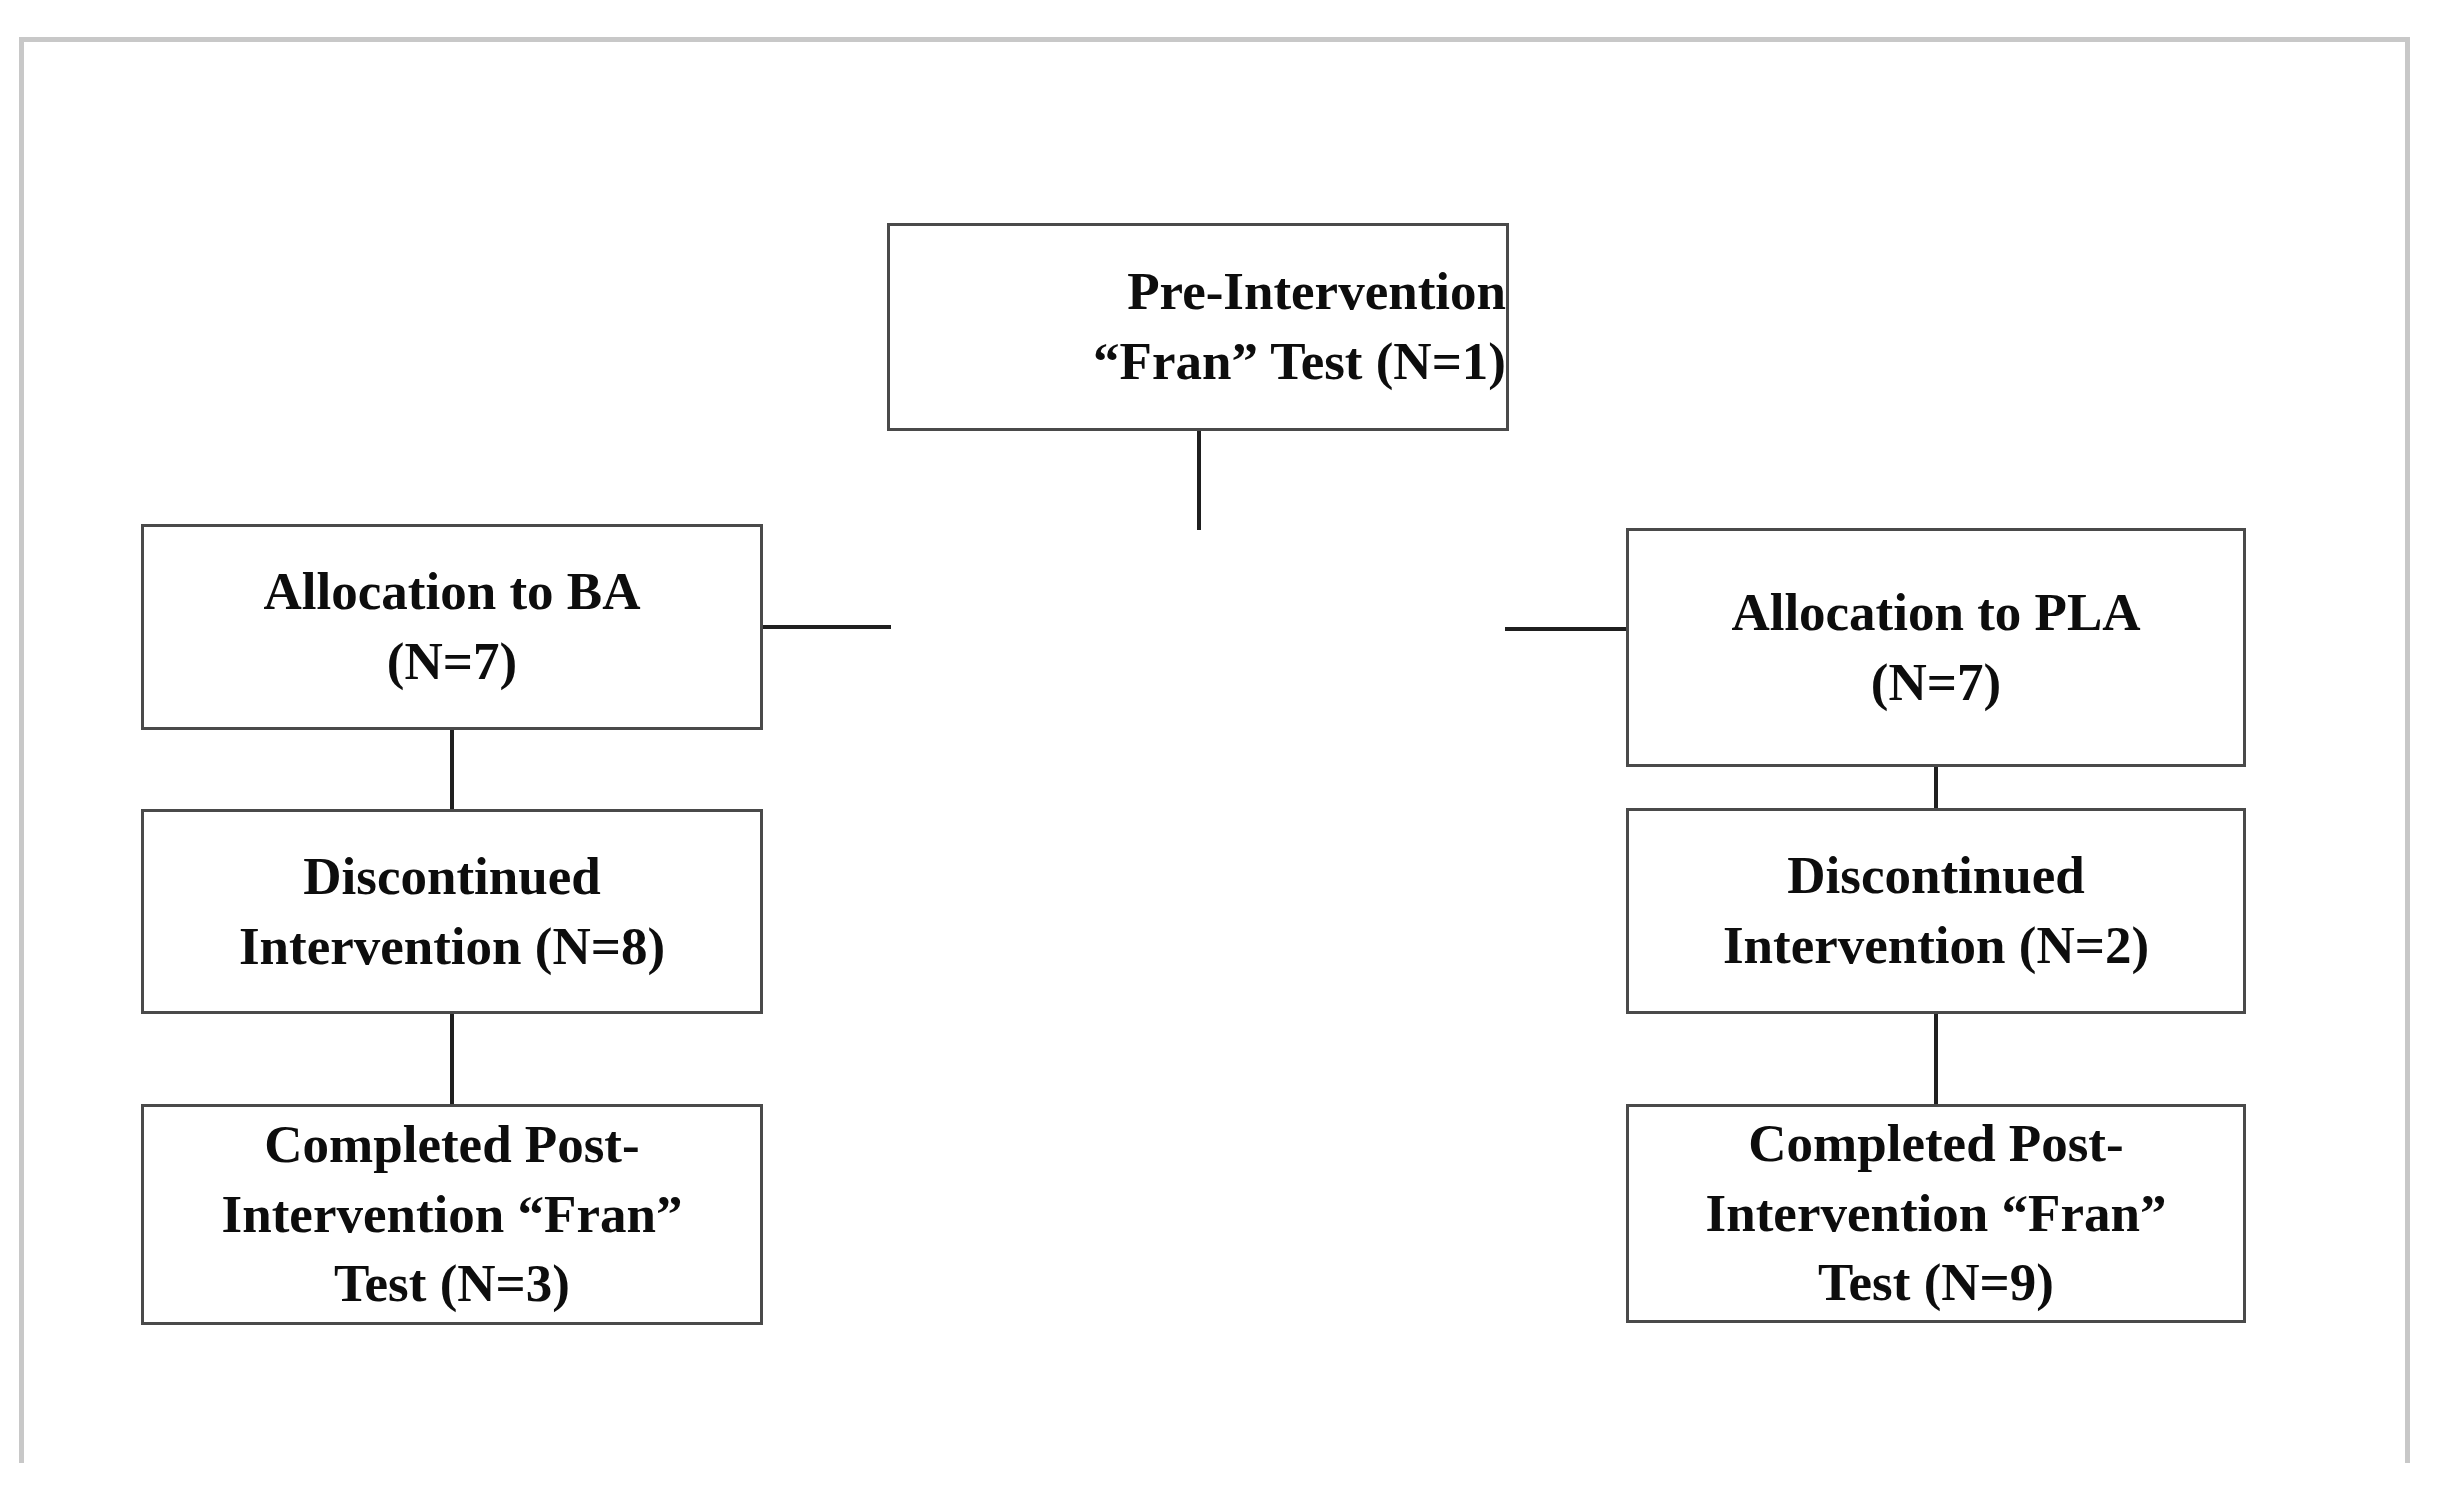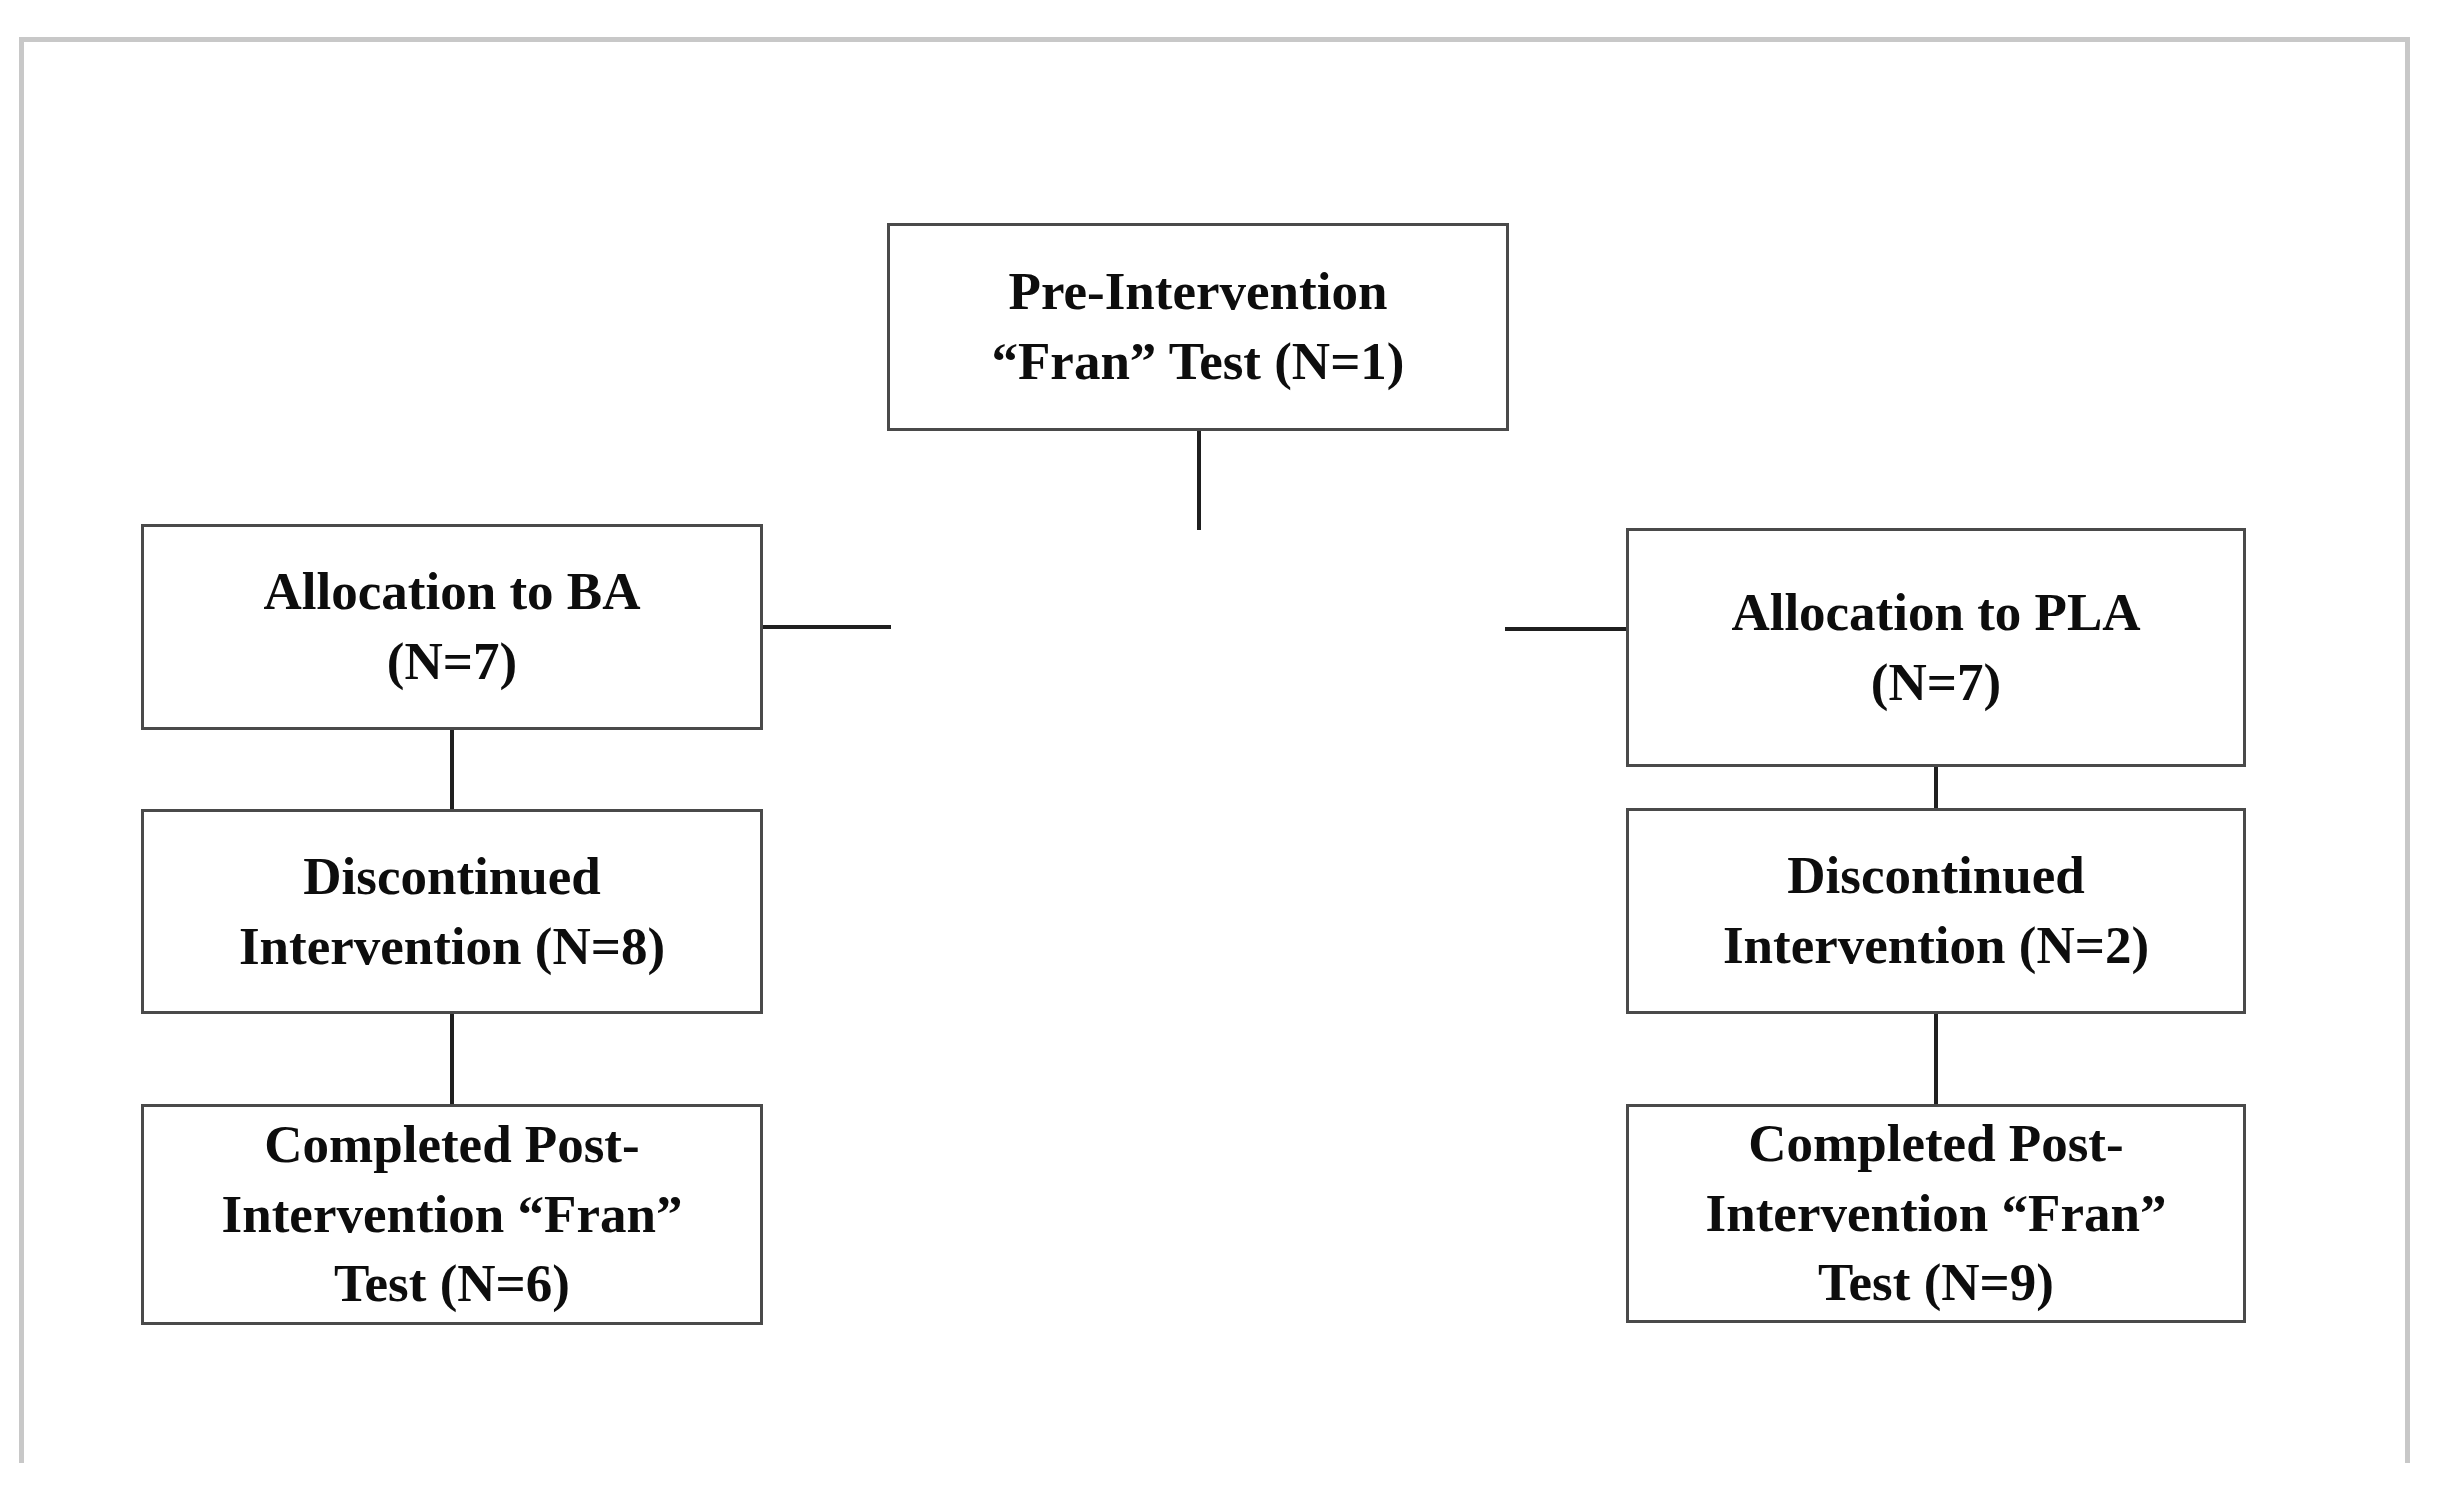--- a/index.html
+++ b/index.html
@@ -41,21 +41,21 @@
     font-size: 53px;
     font-weight: 700;
     line-height: 1.32;
   }
   .node .line { white-space: nowrap; }
   .connector {
     position: absolute;
     background: #1f1f1f;
   }
   
-  #node-pre            { left: 887px; top: 223px;  width: 622px; height: 208px; }
+  #node-pre            { left: 887px; top: 223px;  width: 622px; height: 208px; align-items: flex-end; }
   #node-allocation     { left: 887px; top: 528px;  width: 620px; height: 205px; }
   #node-alloc-ba       { left: 141px;  top: 524px;  width: 622px; height: 206px; }
   #node-alloc-pla      { left: 1626px; top: 528px;  width: 620px; height: 239px; }
   #node-disc-ba        { left: 141px;  top: 809px;  width: 622px; height: 205px; }
   #node-disc-pla       { left: 1626px; top: 808px;  width: 620px; height: 206px; }
   #node-comp-ba        { left: 141px;  top: 1104px; width: 622px; height: 221px; }
   #node-comp-pla       { left: 1626px; top: 1104px; width: 620px; height: 219px; }
   
   #edge-pre-alloc      { left: 1197px; top: 429px;  width: 3.5px;   height: 101px; }
   #edge-alloc-ba       { left: 761px;  top: 625px;  width: 130px; height: 3.5px; }
@@ -102,21 +102,21 @@
   </div>
 
   <div class="node" id="node-disc-pla">
     <div class="line">Discontinued</div>
     <div class="line">Intervention (N=2)</div>
   </div>
 
   <div class="node" id="node-comp-ba">
     <div class="line">Completed Post-</div>
     <div class="line">Intervention “Fran”</div>
-    <div class="line">Test (N=6)</div>
+    <div class="line">Test (N=3)</div>
   </div>
 
   <div class="node" id="node-comp-pla">
     <div class="line">Completed Post-</div>
     <div class="line">Intervention “Fran”</div>
     <div class="line">Test (N=9)</div>
   </div>
 
 </div>
 

